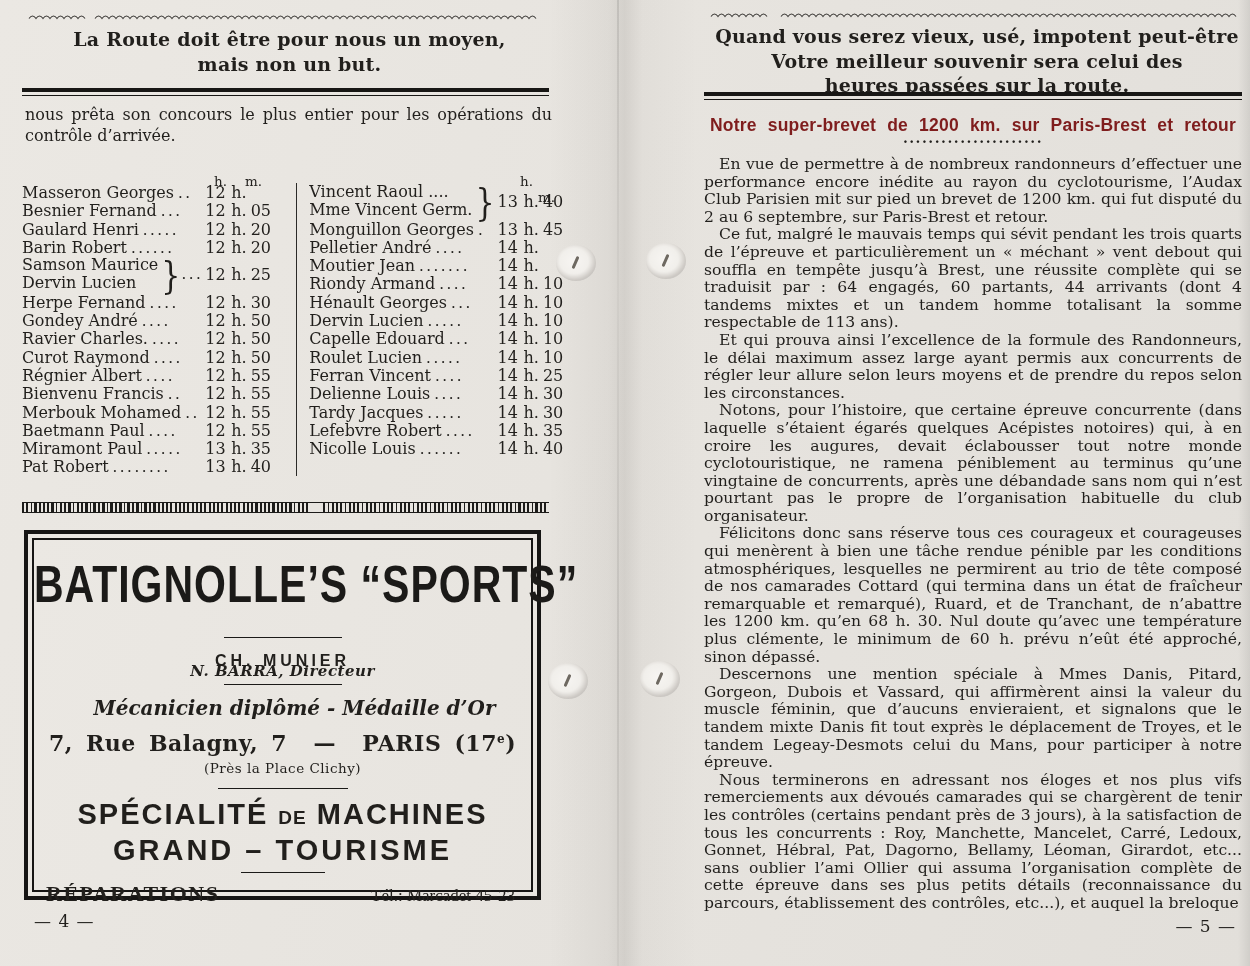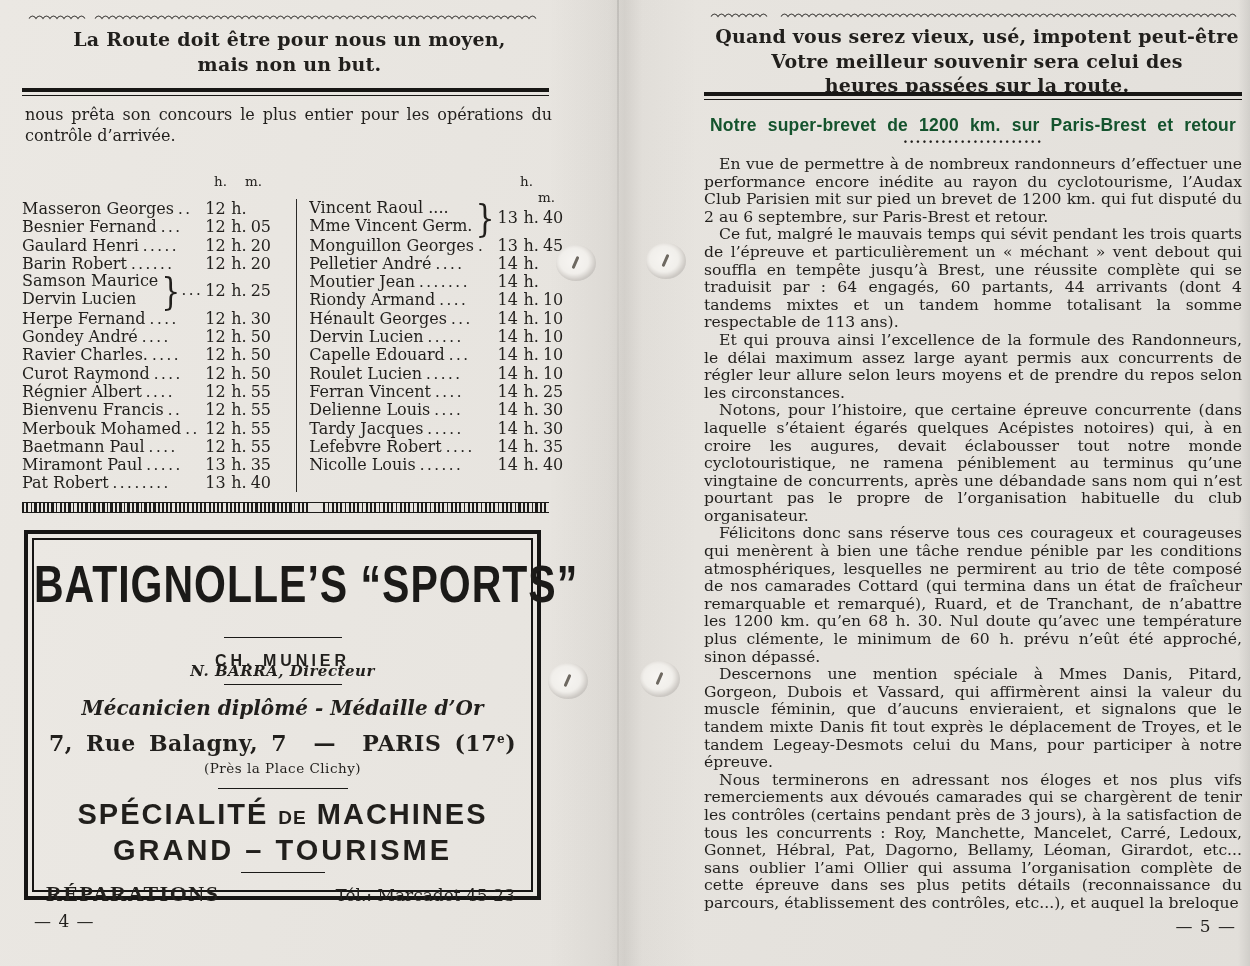--- a/index.html
+++ b/index.html
@@ -30,21 +30,21 @@
     font-size:16px;line-height:21px;text-align:justify;}
   .list-intro{position:absolute;top:139px;left:0;width:100%;margin:0;
     font-size:16.5px;text-indent:18px;}
 
   .hm-row{position:absolute;top:165px;left:0;width:100%;height:16px;font-size:13.5px;margin-top:8px;}
   .hm-left{position:absolute;left:192px;}
   .hm-right{position:absolute;left:498px;}
   .hm-m{display:inline-block;margin-left:18px;}
 
   .results{position:absolute;top:183px;left:0;width:100%;display:flex;align-items:stretch;
-    font-size:16px;margin-top:16px;}
+    font-size:16px;}
   .res-col-left{width:281px;box-sizing:border-box;padding-right:9px;}
   .res-col-right{flex:1;border-left:1.5px solid #2b2a28;box-sizing:border-box;padding-left:12px;}
   .rrow{display:flex;align-items:baseline;height:18.3px;white-space:nowrap;}
   .rname{flex:1;overflow:hidden;}
   .rdots{letter-spacing:2.5px;margin-left:4px;font-size:15px;}
   .rtime{display:flex;width:82px;flex:none;}
   .rh{width:20px;text-align:right;}
   .rhl{margin:0 4px 0 6px;}
   .rm{width:22px;}
   .rgroup{display:flex;align-items:center;height:36.6px;white-space:nowrap;}
@@ -65,45 +65,45 @@
     text-align:center;}
   .ad-brand{position:absolute;top:22px;left:0;width:100%;
     font-family:"Liberation Sans",sans-serif;font-weight:bold;font-size:41px;
     letter-spacing:1px;transform:scaleY(1.25);white-space:nowrap;color:#1b1a18;}
   .ad-owner-row{position:absolute;top:97px;left:0;width:100%;display:flex;align-items:center;
     gap:14px;flex-direction:column;}
   .ad-owner-row .rule{width:118px;height:0;border-top:1.5px solid #1b1a18;}
   .ad-owner{font-family:"Liberation Sans",sans-serif;font-weight:bold;font-size:16px;letter-spacing:4px;}
   .ad-director{position:absolute;top:122px;left:0;width:100%;
     font-style:italic;font-weight:bold;font-size:15px;letter-spacing:.5px;}
-  .ad-cred{position:absolute;top:156px;left:0;width:100%;
+  .ad-cred{position:absolute;top:156px;left:12px;width:100%;
     font-style:italic;font-weight:bold;font-size:20px;}
   .ad-address{position:absolute;top:190px;left:0;width:100%;
     font-weight:bold;font-size:22px;word-spacing:5px;letter-spacing:.5px;}
   .ad-address sup{font-size:12px;}
   .ad-near{position:absolute;top:220px;left:0;width:100%;font-size:13.5px;letter-spacing:.5px;}
   .ad-rule1{position:absolute;top:248px;left:50%;width:130px;margin-left:-65px;border-top:1.5px solid #1b1a18;}
   .ad-spec1{position:absolute;top:258px;left:0;width:100%;
     font-family:"Liberation Sans",sans-serif;font-weight:bold;font-size:29px;letter-spacing:2px;}
   .ad-spec1 .de{font-size:19px;letter-spacing:1px;}
   .ad-spec2{position:absolute;top:294px;left:0;width:100%;
     font-family:"Liberation Sans",sans-serif;font-weight:bold;font-size:29px;letter-spacing:3px;}
   .ad-rule2{position:absolute;top:332px;left:50%;width:84px;margin-left:-42px;border-top:1.5px solid #1b1a18;}
   .ad-bottom{position:absolute;top:341px;left:0;width:100%;box-sizing:border-box;
     padding:0 16px 0 12px;display:flex;justify-content:space-between;align-items:baseline;}
   .ad-repairs{font-family:Liberation Serif, serif;font-weight:bold;font-size:22px;letter-spacing:1.5px;}
-  .ad-phone{font-size:17px;}
+  .ad-phone{font-size:17px;font-family:Liberation Serif, serif;}
 
   .page-num{position:absolute;font-size:17px;letter-spacing:1px;}
   .page-num-left{left:12px;top:911px;}
   .page-num-right{right:6px;top:916px;}
 
   .article-title{position:absolute;top:115px;left:0;width:100%;text-align:center;
     font-family:"Liberation Sans",sans-serif;font-weight:bold;font-size:17.5px;
-    word-spacing:6px;letter-spacing:.2px;color:#14532d;}
+    word-spacing:6px;letter-spacing:.2px;color:#7f1d1d;}
   .title-dots{position:absolute;top:131px;left:0;width:100%;text-align:center;
     font-size:14px;letter-spacing:1.5px;line-height:14px;font-weight:bold;}
   .article{position:absolute;top:156px;left:0;width:100%;}
   .article p{margin:0;font-size:15.6px;line-height:17.6px;text-align:justify;text-indent:15px;}
 
   .gutter-shadow{position:absolute;left:548px;top:0;width:150px;height:966px;pointer-events:none;
     background:linear-gradient(90deg,rgba(0,0,0,0) 0%,rgba(40,35,30,0.05) 40%,rgba(40,35,30,0.10) 51%,rgba(40,35,30,0.03) 63%,rgba(0,0,0,0) 100%);}
   .crease{position:absolute;left:617px;top:0;width:2px;height:966px;pointer-events:none;
     background:linear-gradient(180deg,rgba(0,0,0,0.10),rgba(0,0,0,0.03) 30%,rgba(0,0,0,0.09) 70%,rgba(0,0,0,0.04));}
   .edge-right{position:absolute;right:0;top:0;width:12px;height:966px;pointer-events:none;

